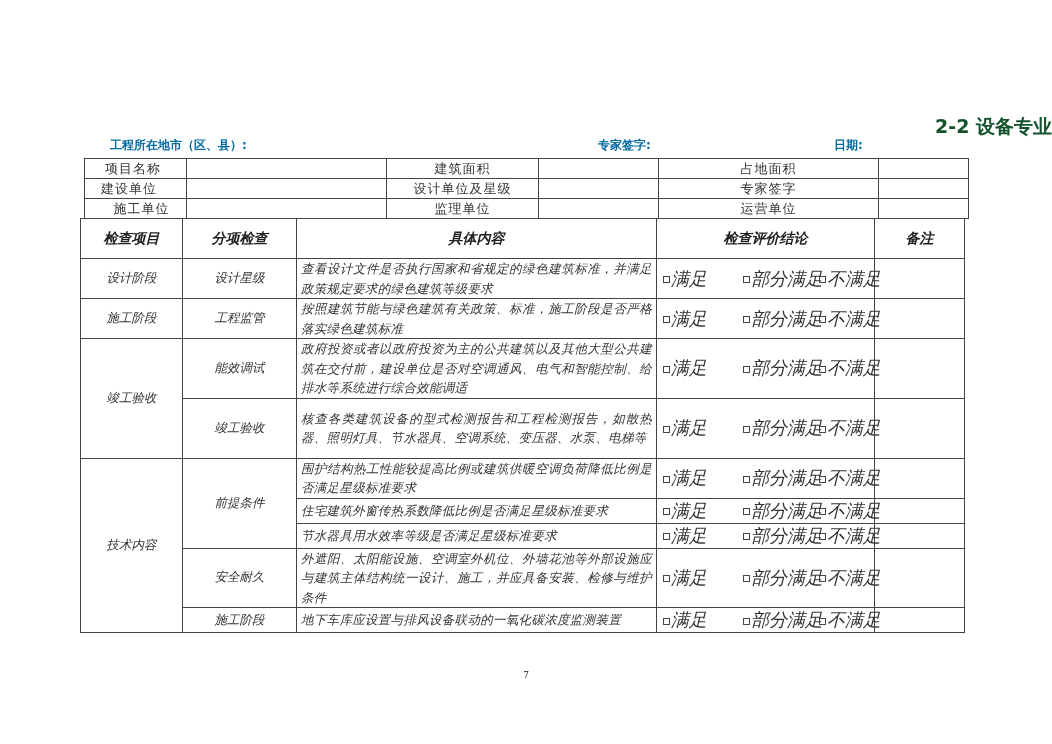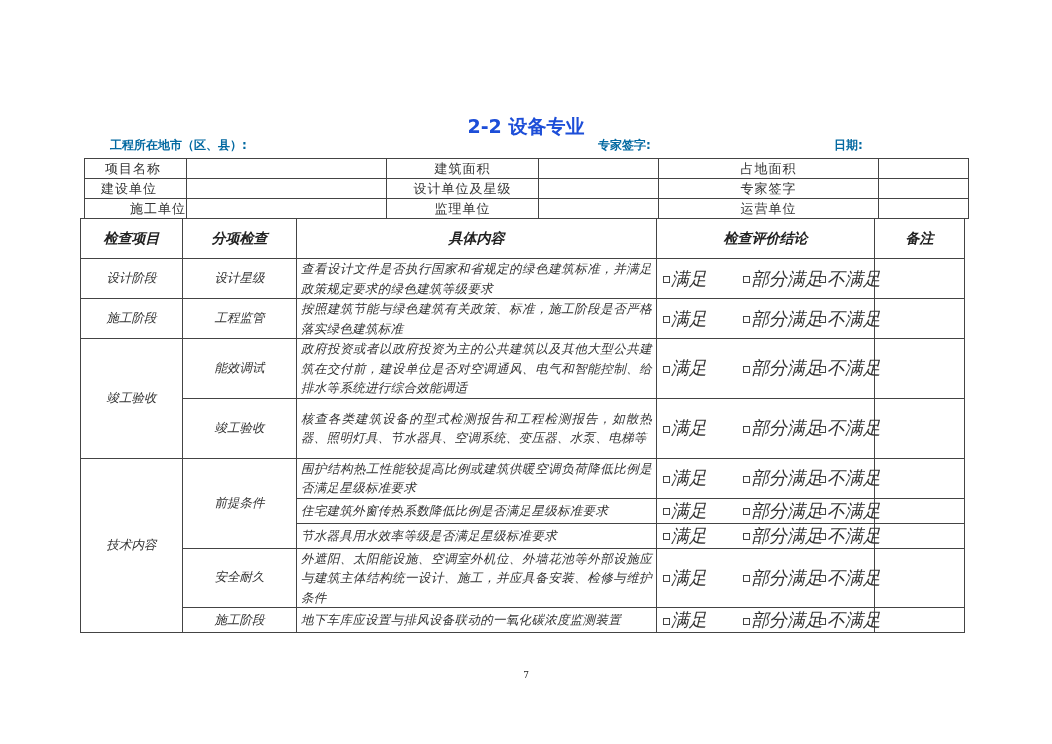--- a/index.html
+++ b/index.html
@@ -1,19 +1,19 @@
 <!DOCTYPE html>
 <html><head>
 <meta charset="utf-8">
 <style>
   html, body { margin:0; padding:0; background:#ffffff; }
   body { width:1052px; height:744px; position:relative; overflow:hidden;
          font-family:"DejaVu Sans", sans-serif; color:#111; }
-  .title { position:absolute; left:0; width:1052px; top:114px; text-align:center;
-           font-family:"DejaVu Sans", sans-serif; font-weight:bold; font-size:19px; color:#1d4ed8; }
+  .title { position:absolute; left:0; width:1052px; top:114px; text-align:right;
+           font-family:"DejaVu Sans", sans-serif; font-weight:bold; font-size:19px; color:#14532d; }
   .meta { position:absolute; top:137px; font-size:12px; font-weight:bold; color:#0369a1; }
   table { border-collapse:collapse; position:absolute; table-layout:fixed; }
   td { border:1px solid #444; padding:0; font-size:12.5px; color:#333; text-align:center; vertical-align:middle; }
   .info { left:84px; top:158px; width:884px; }
   .info td { height:19px; line-height:19px; font-size:13px; letter-spacing:1px; }
   .main { left:80px; top:218px; width:884px;font-style:italic; }
   .main .hdr td { height:39px; font-weight:bold; font-size:14px; color:#222; }
   .content { text-align:justify; padding:0 4px; line-height:19.5px; font-size:12.5px; letter-spacing:0.3px; }
   .eval { text-align:left; padding-left:6px; font-size:18px; white-space:nowrap; }
   .opt { display:inline-block; }
@@ -49,21 +49,21 @@
   </tr>
   <tr>
     <td style="text-align:left;padding-left:16px">建设单位</td>
     <td></td>
     <td>设计单位及星级</td>
     <td></td>
     <td>专家签字</td>
     <td></td>
   </tr>
   <tr>
-    <td style="text-align:right;padding-left:12px">施工单位</td>
+    <td style="text-align:center;padding-left:12px">施工单位</td>
     <td></td>
     <td>监理单位</td>
     <td></td>
     <td>运营单位</td>
     <td></td>
   </tr>
 </tbody>
   </table>
 
 <table class="main">

